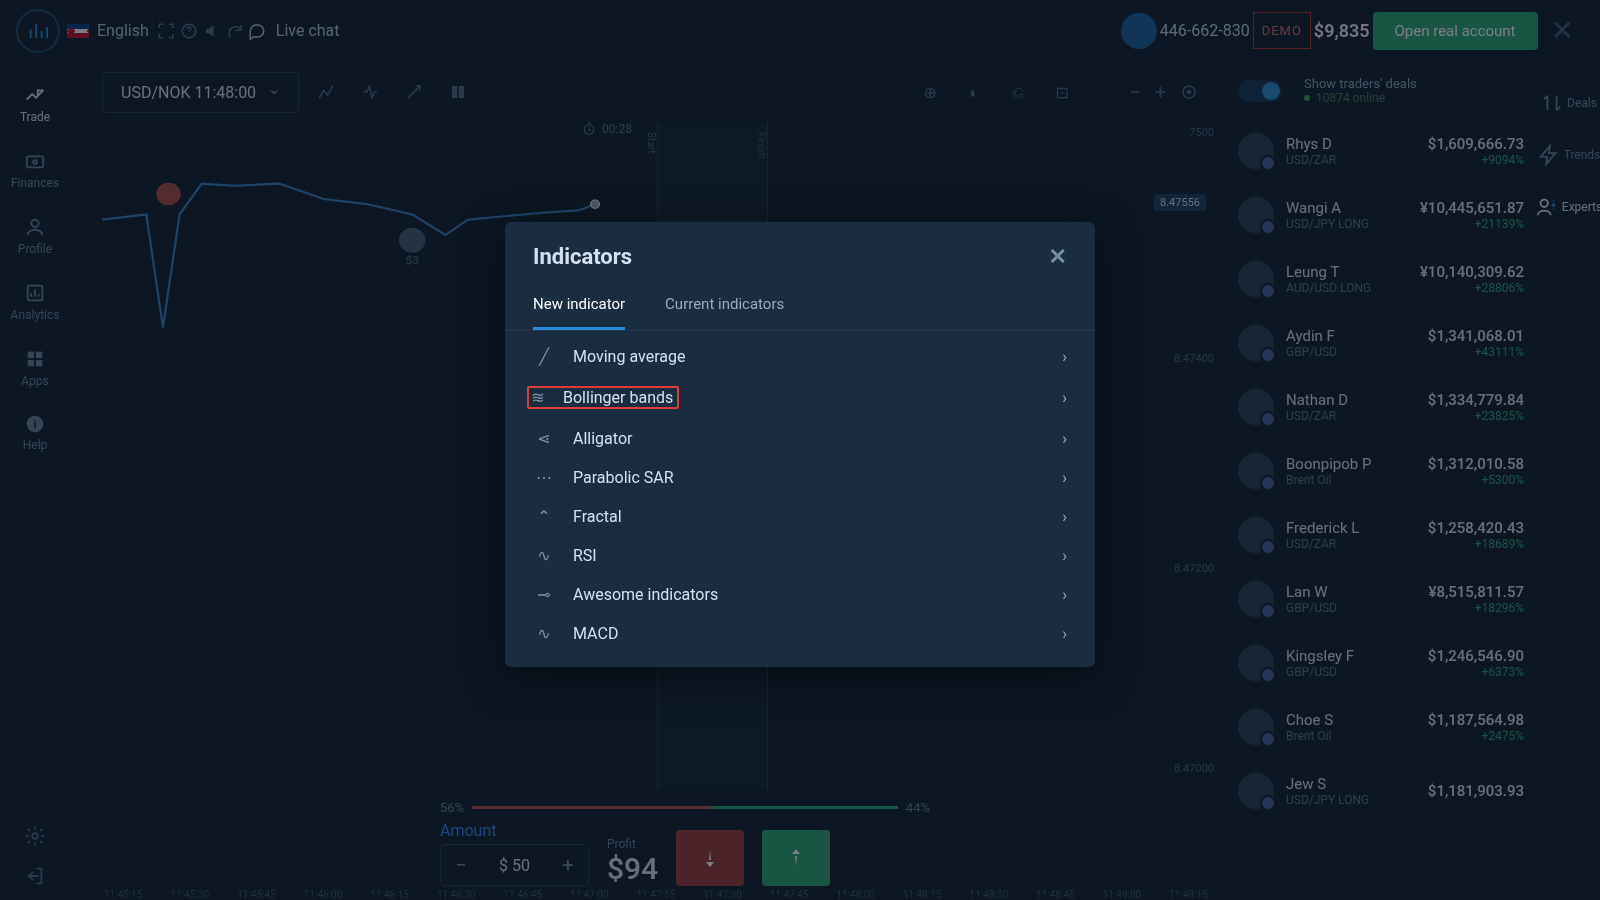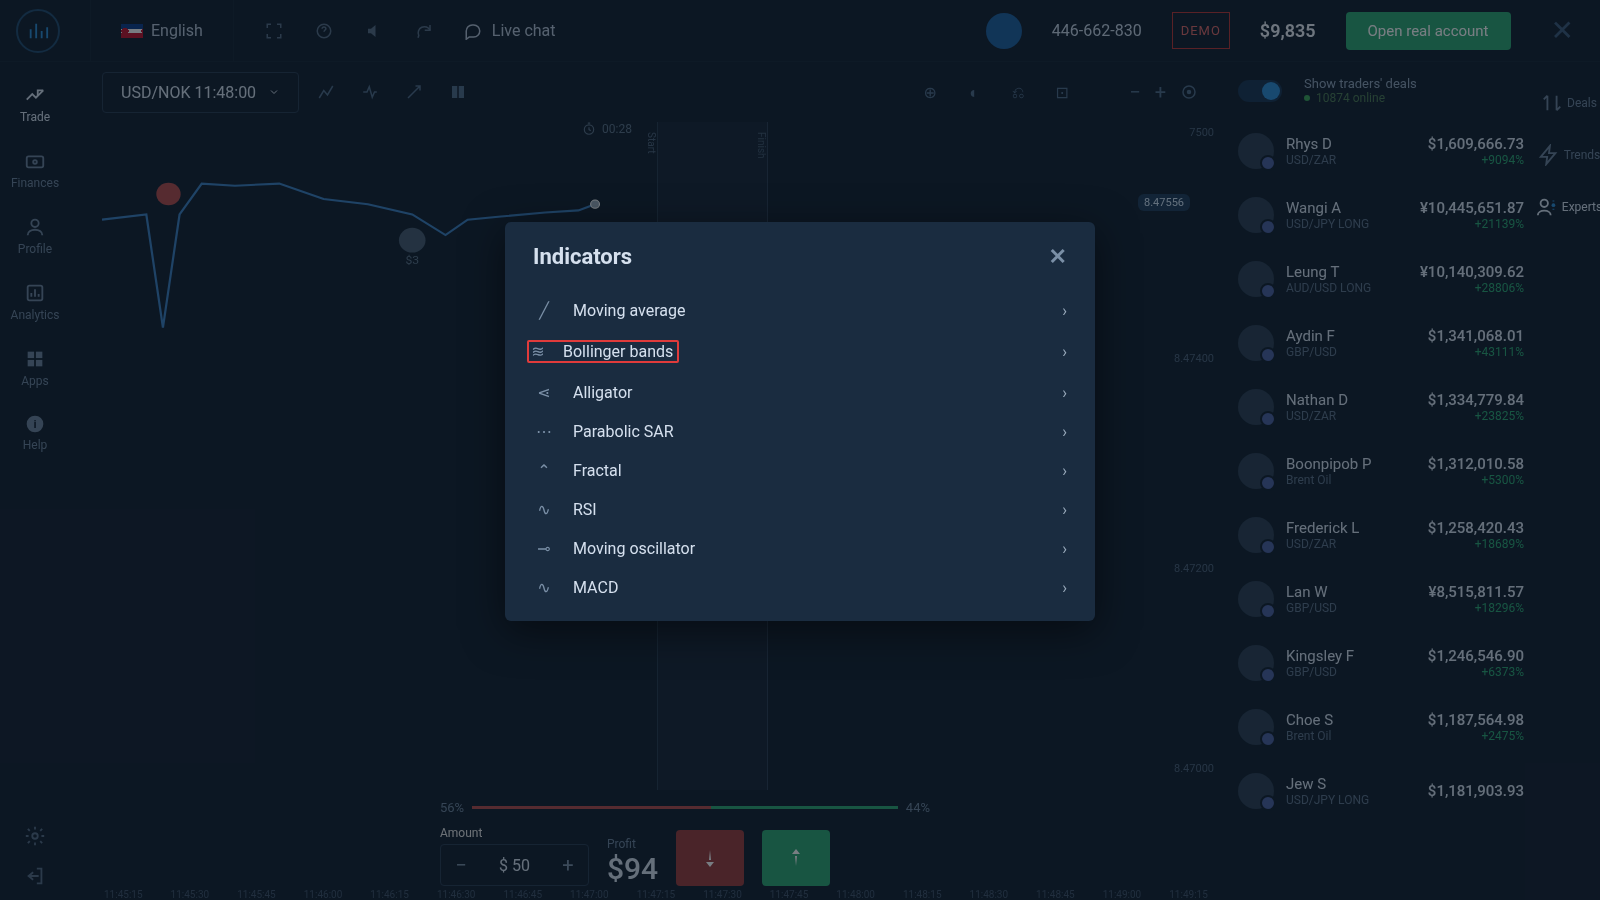--- a/index.html
+++ b/index.html
@@ -1,19 +1,19 @@
 <!DOCTYPE html>
 <html><head>
 <meta charset="utf-8">
 <style>
 * { margin:0; padding:0; box-sizing:border-box; font-family: -apple-system, BlinkMacSystemFont, "Segoe UI", Roboto, sans-serif; }
 body { background:#101e2e; color:#9aa8bb; width:1600px; height:900px; overflow:hidden; position:relative; }
 
 
-.topbar { height:62px; display:flex; align-items:center; padding:0 16px; gap:30px; border-bottom:1px solid #152434; }
+.topbar { height:62px; display:flex; align-items:center; padding:0 16px; gap:3px; border-bottom:1px solid #152434; }
 .logo { width:44px; height:44px; border:2px solid #1f4a6f; border-radius:50%; display:flex; align-items:center; justify-content:center; color:#2a8cd6; }
 .topbar .sep { width:1px; height:62px; background:#152434; }
 .lang { display:flex; align-items:center; gap:8px; color:#b4c2d4; }
 .flag { width:22px; height:14px; background:linear-gradient(#0b3b8a 0 33%,#fff 33% 66%,#c2102a 66%); position:relative; }
 .flag::before{content:"";position:absolute;inset:0;background:radial-gradient(#c2102a 0 4px,transparent 4px) -6px 0/20px 14px;}
 .topicon { width:20px; height:20px; color:#556b84; display:flex; align-items:center; justify-content:center; cursor:pointer; }
 .livechat { display:flex; align-items:center; gap:10px; color:#b4c2d4; }
 .spacer { flex:1; }
 .avatar-top { width:36px; height:36px; border-radius:50%; background:#1c5fa0; }
 .acct { color:#c5d2e3; font-size:16px; }
@@ -49,21 +49,21 @@
 .vlabel { position:absolute; color:#4b6078; font-size:10px; writing-mode:vertical-rl; }
 
 
 .sentiment { position:absolute; bottom:86px; left:370px; right:300px; height:14px; display:flex; align-items:center; gap:8px; font-size:13px; color:#6c829b;}
 .sent-bar { flex:1; height:3px; display:flex;}
 .sent-bar .l{background:#b34b4b;} .sent-bar .r{background:#2aa772;}
 
 
 .trade-ctrl { position:absolute; bottom:14px; left:370px; display:flex; align-items:flex-end; gap:18px;}
 .amount-box { display:flex; flex-direction:column; gap:4px;}
-.amount-box .lbl{font-size:12px;color:#e5e5e5;}
+.amount-box .lbl{font-size:16px;color:#3b82f6;}
 .amount-input { display:flex; align-items:center; border:1px solid #273a50; border-radius:4px;}
 .amount-input button{width:40px;height:40px;background:none;border:none;color:#7a8fa6;font-size:20px;cursor:pointer;}
 .amount-input .val{padding:0 18px;color:#d5e0ee;font-size:16px;}
 .profit-box .lbl{font-size:12px;color:#6c829b;}
 .profit-box .val{font-size:30px;color:#d5e0ee;font-weight:500;}
 .btn-sell{width:68px;height:56px;background:#9a3b3b;border:none;border-radius:4px;display:flex;align-items:center;justify-content:center;color:#fff;cursor:pointer;}
 .btn-buy{width:68px;height:56px;background:#2aa772;border:none;border-radius:4px;display:flex;align-items:center;justify-content:center;color:#fff;cursor:pointer;}
 
 
 .xaxis { position:absolute; bottom:0; left:32px; right:20px; display:flex; justify-content:space-between; font-size:10px; color:#3e5168; padding:0 2px;}
@@ -302,21 +302,21 @@
     <div style="position:absolute;left:555px;top:0;width:110px;height:100%;background:rgba(30,50,70,0.25);"></div>
 
     <svg viewBox="0 0 1000 650" preserveAspectRatio="none">
       <polyline fill="none" stroke="#3a7fc2" stroke-width="2" points="0,95 40,90 55,200 70,90 90,60 120,62 160,60 200,75 240,80 280,90 310,110 330,95 360,92 400,88 430,86 445,80"></polyline>
       <circle cx="445" cy="80" r="4" fill="#9ab" stroke="#fff" stroke-width="1"></circle>
       <circle cx="60" cy="70" r="11" fill="#b34b4b"></circle>
       <circle cx="280" cy="115" r="12" fill="#455a70"></circle>
       <text x="280" y="138" fill="#5a7086" font-size="11" text-anchor="middle">$3</text>
     </svg>
 
-    <div class="price-tag" style="top:72px;right:20px;border-radius:6px;">8.47556</div>
+    <div class="price-tag" style="top:72px;right:4px;">8.47556</div>
     <div class="axis-lbl" style="top:4px;">7500</div>
     <div class="axis-lbl" style="top:230px;">8.47400</div>
     <div class="axis-lbl" style="top:440px;">8.47200</div>
     <div class="axis-lbl" style="top:640px;">8.47000</div>
   </div>
 
   <div class="sentiment">
     <span>56%</span>
     <div class="sent-bar">
         <div class="l" style="width:56%;"></div>
@@ -509,20 +509,24 @@
     </div>
 </div>
 
 <div class="dim-overlay"></div>
 
 <div class="modal">
   <div class="modal-header">
     <span>Indicators</span>
     <span class="modal-close">✕</span>
   </div>
+  <div class="modal-tabs">
+    <div class="modal-tab active">New indicator</div>
+    <div class="modal-tab">Current indicators</div>
+  </div>
   <div class="ind-list" id="ind-list">
       <div class="ind-item">
         <span class="iic">╱</span>
       <span>Moving average</span>
       <span class="chev">›</span>
       </div>
       <div class="ind-item">
         <span class="ind-highlight">
           <span class="iic">≋</span>
       <span>Bollinger bands</span>
@@ -544,21 +548,21 @@
       <span>Fractal</span>
       <span class="chev">›</span>
       </div>
       <div class="ind-item">
         <span class="iic">∿</span>
       <span>RSI</span>
       <span class="chev">›</span>
       </div>
       <div class="ind-item">
         <span class="iic">⊸</span>
-      <span>Moving oscillator</span>
+      <span>Awesome indicators</span>
       <span class="chev">›</span>
       </div>
       <div class="ind-item">
         <span class="iic">∿</span>
       <span>MACD</span>
       <span class="chev">›</span>
       </div>
     </div>
 </div>
 

